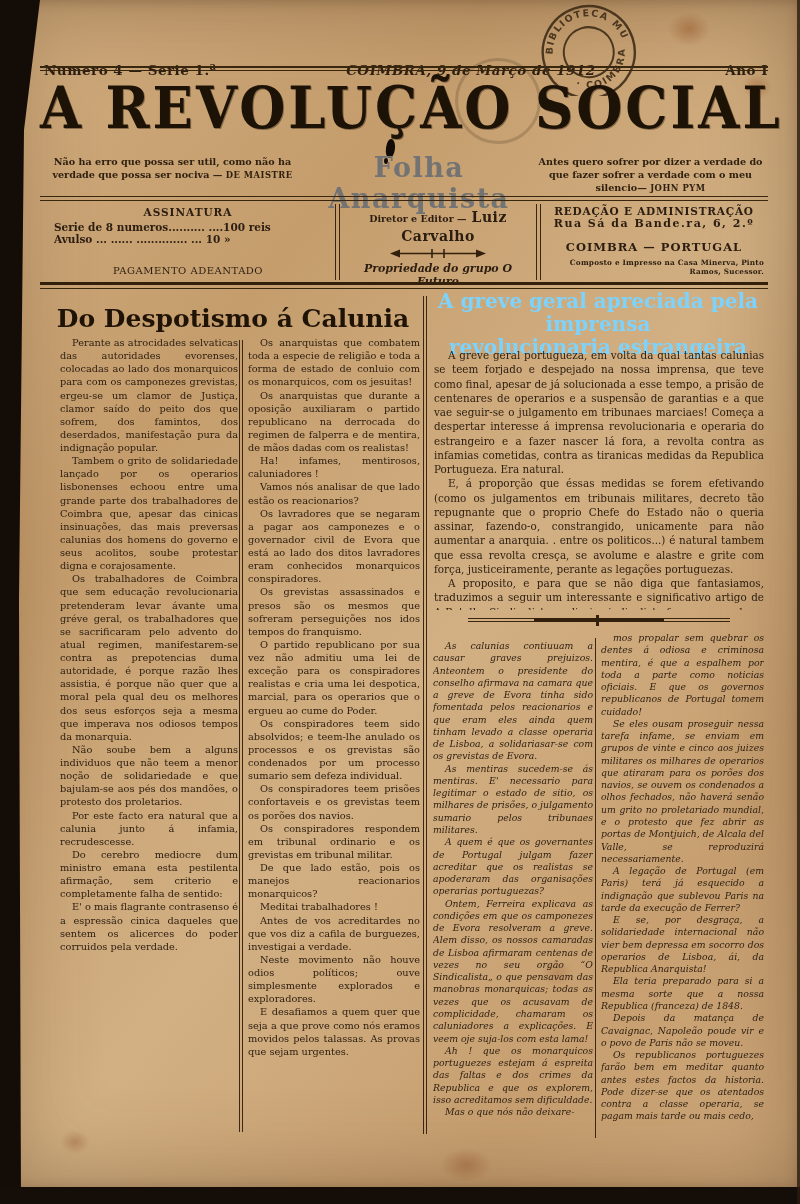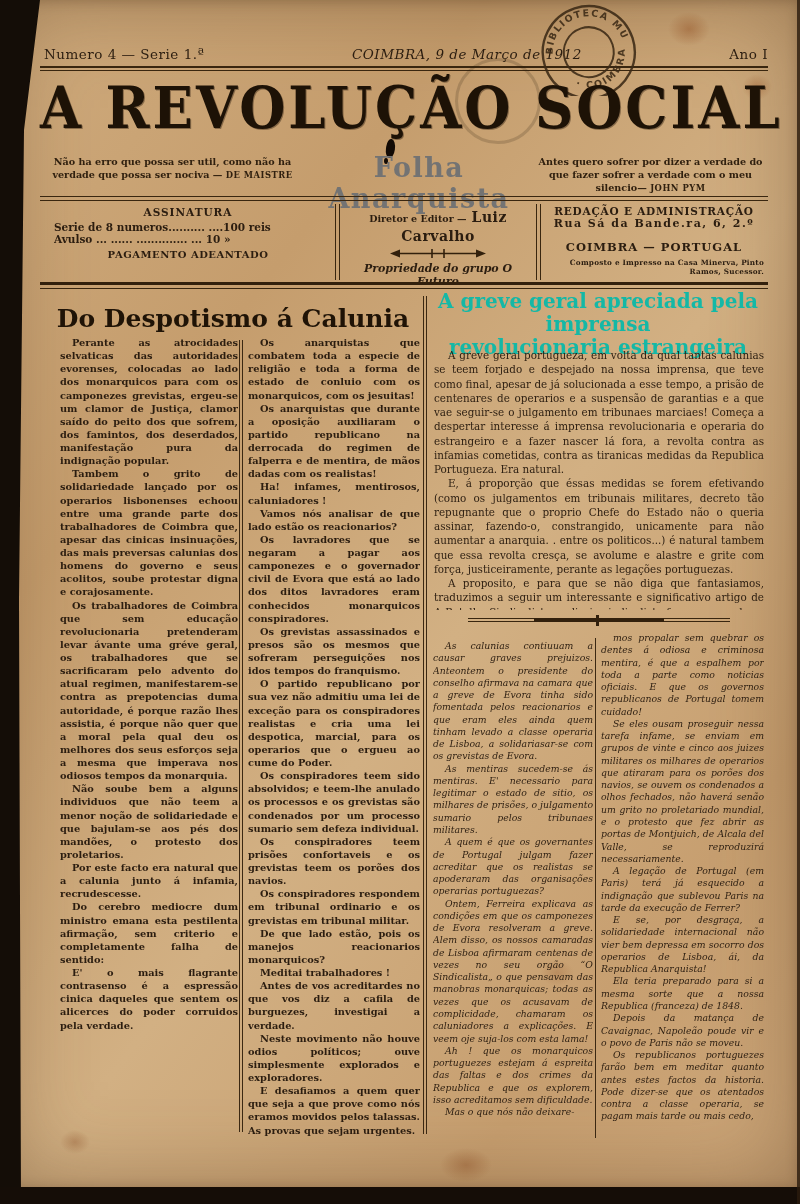--- a/index.html
+++ b/index.html
@@ -12,22 +12,22 @@
     clip-path:polygon(0 0,40px 0,24px 130px,19px 600px,21px 1204px,0 1204px);}
   .edge-bottom{position:absolute;left:0;bottom:0;width:800px;height:17px;background:#150d07;}
   .edge-right{position:absolute;right:0;top:0;width:3px;height:1204px;background:#2a1b0e;opacity:.8;}
   .stain{position:absolute;border-radius:50%;pointer-events:none;}
   .s1{left:668px;top:12px;width:42px;height:34px;background:radial-gradient(closest-side,rgba(140,70,25,.40),rgba(140,70,25,0));}
   .s2{left:742px;top:74px;width:30px;height:26px;background:radial-gradient(closest-side,rgba(140,70,25,.35),rgba(140,70,25,0));}
   .s3{left:440px;top:1148px;width:52px;height:34px;background:radial-gradient(closest-side,rgba(130,65,25,.35),rgba(130,65,25,0));}
   .s4{left:60px;top:1130px;width:30px;height:24px;background:radial-gradient(closest-side,rgba(130,65,25,.3),rgba(130,65,25,0));}
   .s5{left:540px;top:960px;width:34px;height:26px;background:radial-gradient(closest-side,rgba(130,65,25,.22),rgba(130,65,25,0));}
 
-  .hdr-row{position:absolute;left:44px;top:46px;width:724px;display:flex;justify-content:space-between;
-    font-size:13.5px;font-weight:normal;letter-spacing:.5px;}
+  .hdr-row{position:absolute;left:44px;top:62px;width:724px;display:flex;justify-content:space-between;
+    font-size:13.5px;font-weight:bold;letter-spacing:.5px;}
   .hdr-center{font-style:italic;}
   .rule{position:absolute;left:40px;width:728px;border-top:2px solid #39260f;border-bottom:1px solid #39260f;height:5px;}
   .rule.r1{top:66px;}
   .rule.r2{top:196px;height:5px;border-top:1.5px solid #39260f;}
   .rule.r3{top:282px;height:7px;border-top:3px solid #32200c;}
 
   .stamp{position:absolute;left:534px;top:0px;width:112px;height:96px;overflow:hidden;opacity:.88;}
   .stamp svg{transform:rotate(-18deg);}
   .ghost-circle{position:absolute;left:455px;top:58px;width:86px;height:86px;border:3px solid rgba(40,25,12,.18);border-radius:50%;}
   .ink-blot{position:absolute;left:386px;top:139px;width:9px;height:19px;background:#130b05;border-radius:45% 55% 50% 50%;transform:rotate(8deg);}
@@ -43,39 +43,39 @@
   .epi-left{width:265px;padding-top:8px;}
   .subtitle{width:228px;font-size:27px;font-weight:bold;letter-spacing:1.5px;text-align:center;padding-top:4px;color:#737373;}
   .epi-right{width:235px;padding-top:8px;}
 
   .info-row{position:absolute;left:40px;top:204px;width:728px;height:76px;display:flex;}
   .vsep{width:5px;border-left:1.5px solid #39260f;border-right:1px solid #39260f;height:76px;margin:0 3px;}
   .cell{position:relative;}
   .cell-ass{width:292px;padding:2px 10px 0 14px;}
   .cell-ass .t{text-align:center;font-weight:bold;font-size:10.5px;letter-spacing:1px;margin-bottom:3px;}
   .cell-ass .ln{font-size:10.5px;font-weight:bold;white-space:nowrap;overflow:hidden;}
-  .cell-ass .pay{text-align:center;font-weight:bold;font-size:10px;letter-spacing:.5px;margin-top:4px;}
+  .cell-ass .pay{text-align:center;font-weight:normal;font-size:10px;letter-spacing:.5px;margin-top:20px;}
   .cell-ed{width:190px;text-align:center;padding-top:3px;}
   .cell-ed .lbl{font-weight:bold;font-size:9.5px;}
   .cell-ed .nm{font-size:14px;font-weight:bold;letter-spacing:.5px;}
   .cell-ed .own{font-style:italic;font-weight:bold;font-size:11px;margin-top:3px;}
   .orn{margin:3px auto 0;display:block;}
   .cell-red{width:220px;text-align:center;padding-top:1px;}
   .cell-red .addr{font-weight:bold;font-size:11px;letter-spacing:1.5px;}
   .cell-red .city{font-weight:bold;font-size:11.5px;letter-spacing:1px;margin-top:10px;}
   .cell-red .prn{font-weight:bold;font-size:7.3px;margin-top:4px;letter-spacing:.2px;text-align:right;}
 
   .hl-left{position:absolute;left:48px;top:304px;width:370px;text-align:center;
     font-size:25px;font-weight:bold;color:#1f1306;}
   .hl-right{position:absolute;left:430px;top:290px;width:336px;text-align:center;
-    font-size:20px;font-weight:bold;line-height:1.15;color:#14b8a6;}
+    font-size:20px;font-weight:bold;line-height:1.15;color:#7dd3fc;}
 
   .col{position:absolute;overflow:hidden;}
   .col p{margin:0;text-align:justify;text-indent:12px;}
-  .col-left p{font-size:9.8px;line-height:1.34;font-weight:bold;}
+  .col-left p{font-size:9.8px;line-height:1.34;}
   .c1{left:60px;top:336px;width:178px;height:800px;}
   .c2{left:248px;top:336px;width:172px;height:800px;}
   .intro{left:434px;top:348px;width:330px;height:262px;}
   .intro p{font-size:10.4px;line-height:1.37;text-indent:14px;}
   .col-it p{font-style:italic;font-size:9.3px;line-height:1.32;}
   .c3{left:433px;top:640px;width:160px;height:505px;}
   .c4{left:601px;top:632px;width:163px;height:513px;}
 
   .vrule{position:absolute;border-left:1px solid #3b2812;border-right:1px solid #3b2812;width:4px;}
   .vr12{left:239px;top:340px;height:792px;}

